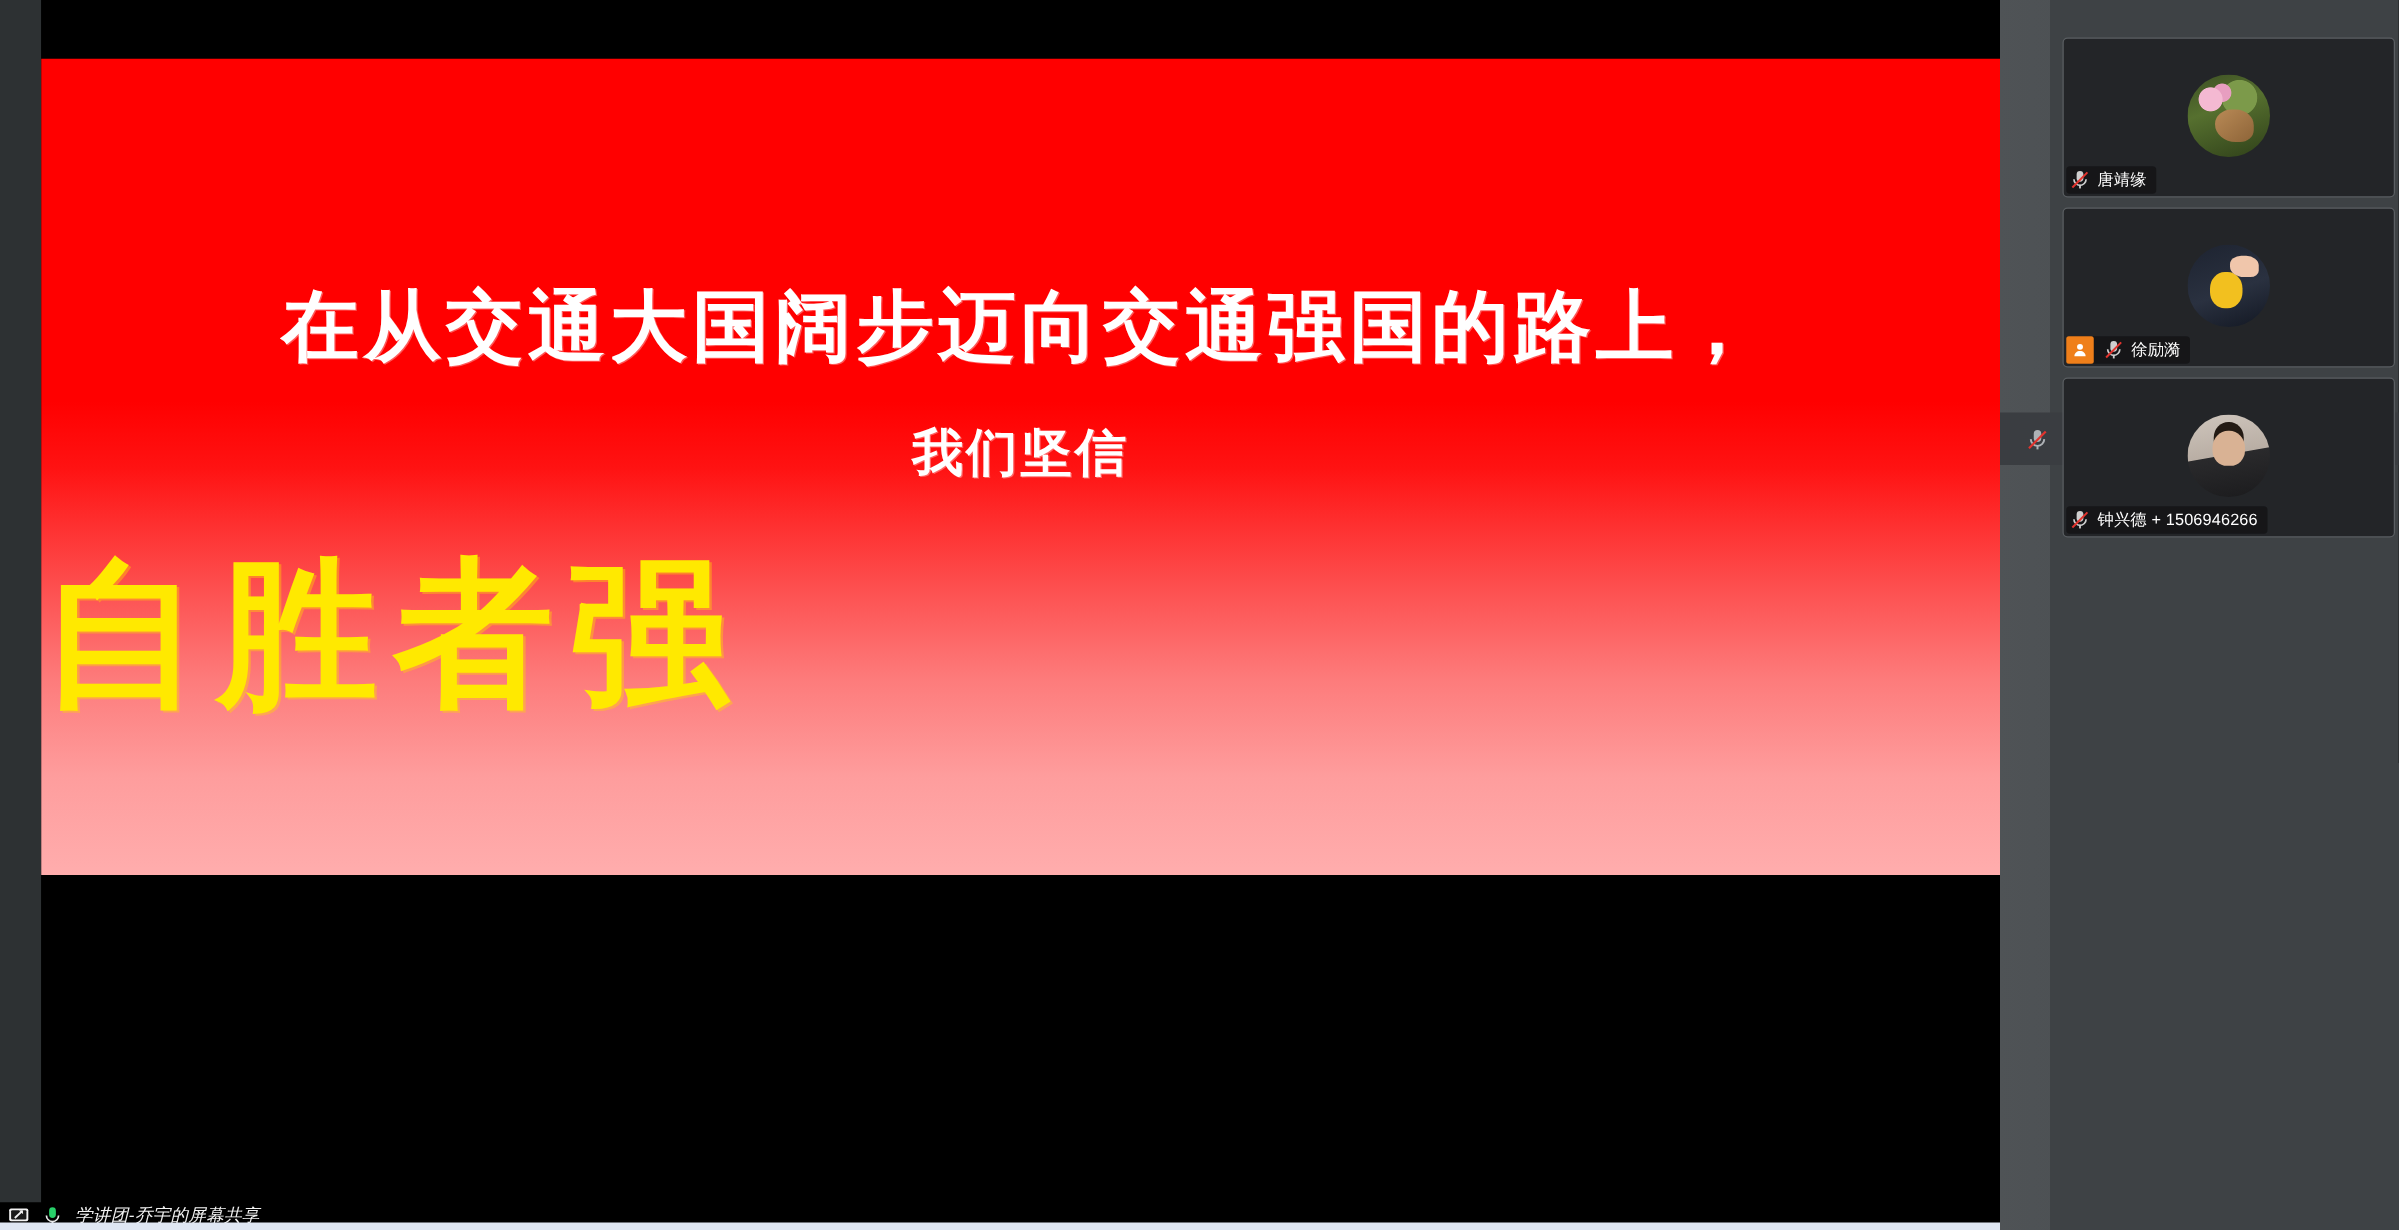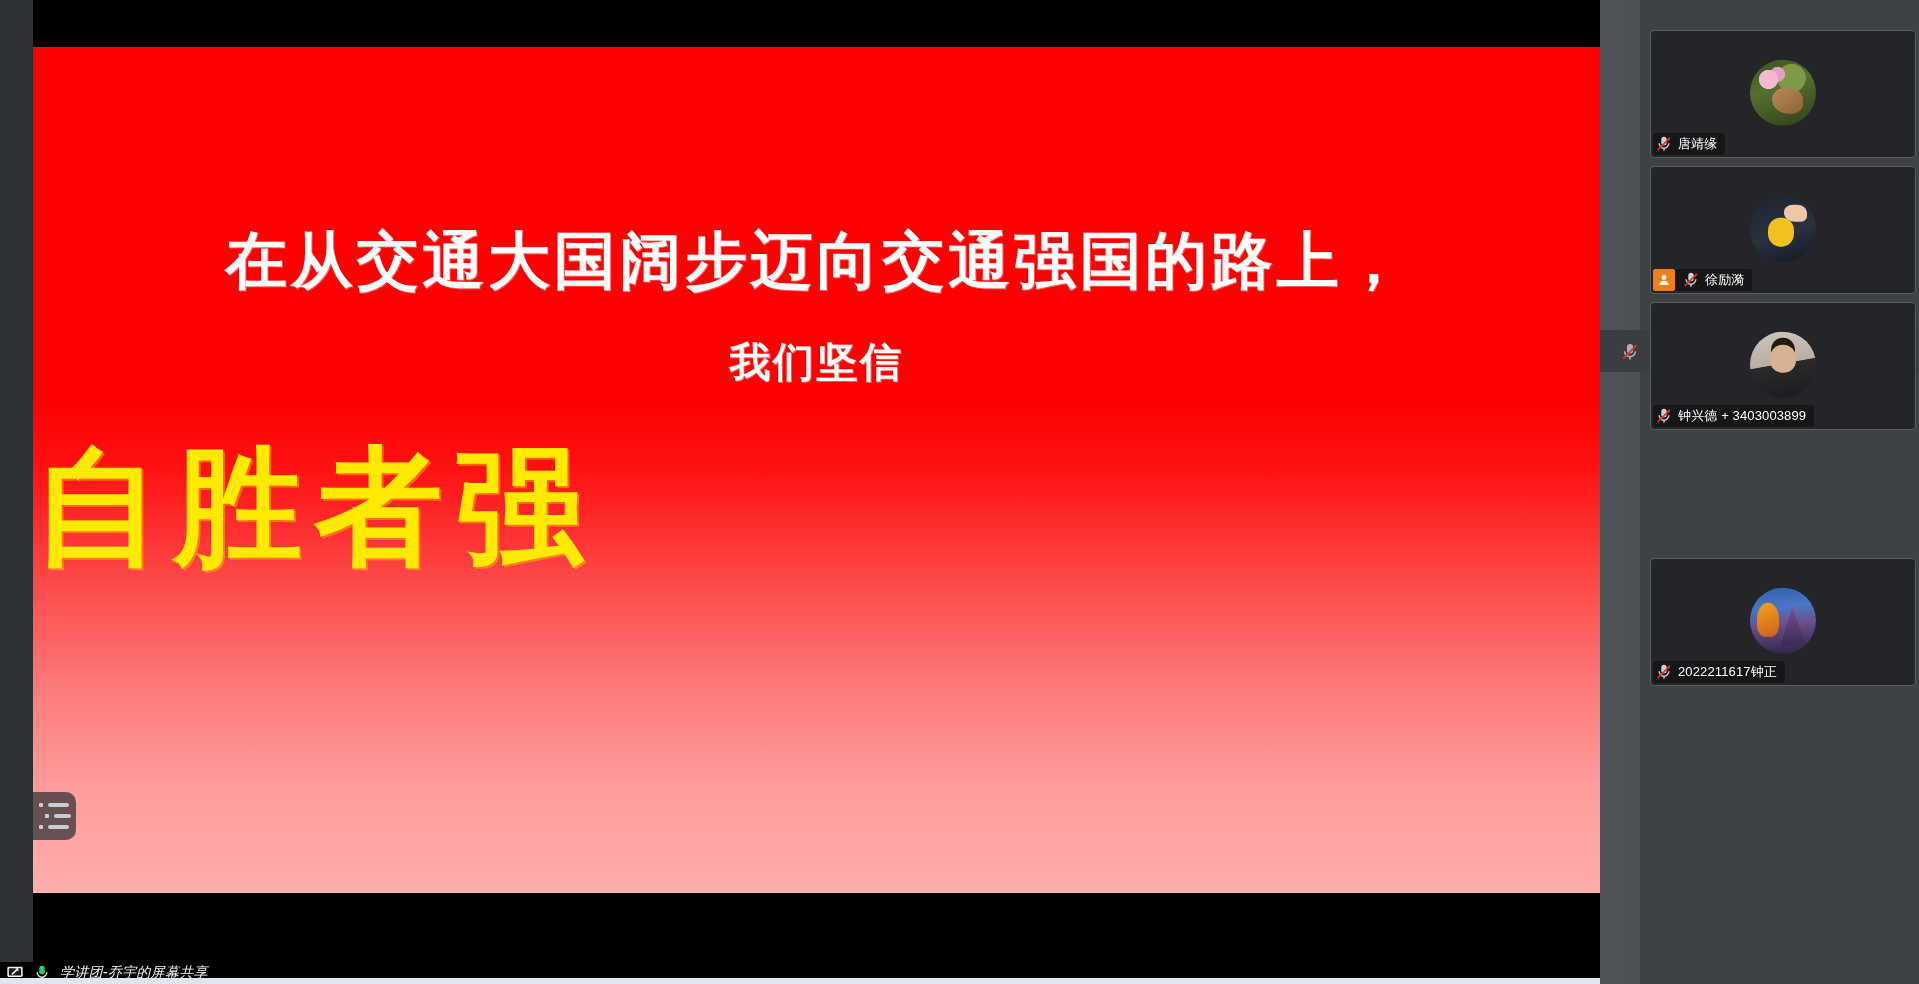--- a/index.html
+++ b/index.html
@@ -16,21 +16,21 @@
     position:absolute; left:0; top:0; width:33px; height:962px;
     background:#2d3133;
   }
 
   
   .stage {
     position:absolute; left:33px; top:0; width:1567px; height:962px;
     background:#000;
   }
   .slide {
-    position:absolute; left:0; top:47px; width:1567px; height:846px;
+    position:absolute; left:0; top:47px; width:1567px; height:653px;
     background:linear-gradient(to bottom,
        #ff0000 0%, #ff0000 42%, #ff1212 50%, #fd4c4c 64%,
        #fd7b7b 76%, #fe9d9d 88%, #ffadad 100%);
     overflow:hidden;
   }
   .slide-line {
     position:absolute; left:0; width:100%; text-align:center;
     color:#fff;
     font-family:"DejaVu Serif", serif;
     font-weight:bold;
@@ -349,37 +349,21 @@
         </div>
       <div class="nameplate">
         <span class="mic">
           <svg viewBox="0 0 20 20" width="18" height="18">
             <rect x="7" y="2" width="6" height="9.5" rx="3" fill="#cfcfcf"></rect>
             <path d="M4.6 9.3a5.4 5.4 0 0 0 10.8 0" stroke="#cfcfcf" stroke-width="1.5" fill="none"></path>
             <rect x="9.2" y="14.3" width="1.6" height="3.2" fill="#cfcfcf"></rect>
             <path d="M3.2 16.6 L16.6 3.2" stroke="#e2342e" stroke-width="1.8"></path>
           </svg>
         </span>
-        <span class="nm">钟兴德 + 3403003899</span>
+        <span class="nm">钟兴德 + 1506946266</span>
       </div>
     </div>
 
 
-    <div class="tile" style="top:558px">
-      <div class="avatar">
-          <div class="av-art"></div>
-        </div>
-      <div class="nameplate">
-        <span class="mic">
-          <svg viewBox="0 0 20 20" width="18" height="18">
-            <rect x="7" y="2" width="6" height="9.5" rx="3" fill="#cfcfcf"></rect>
-            <path d="M4.6 9.3a5.4 5.4 0 0 0 10.8 0" stroke="#cfcfcf" stroke-width="1.5" fill="none"></path>
-            <rect x="9.2" y="14.3" width="1.6" height="3.2" fill="#cfcfcf"></rect>
-            <path d="M3.2 16.6 L16.6 3.2" stroke="#e2342e" stroke-width="1.8"></path>
-          </svg>
-        </span>
-        <span class="nm">2022211617钟正</span>
-      </div>
-    </div>
 
 
   </div>
 </div>
 
 </body></html>

